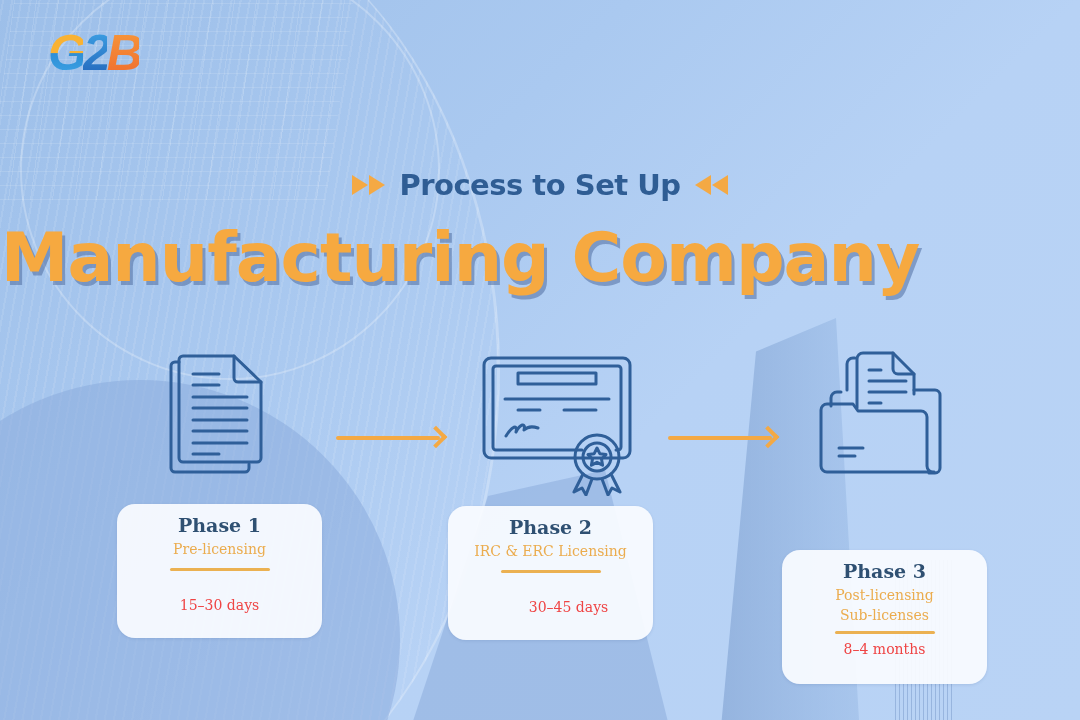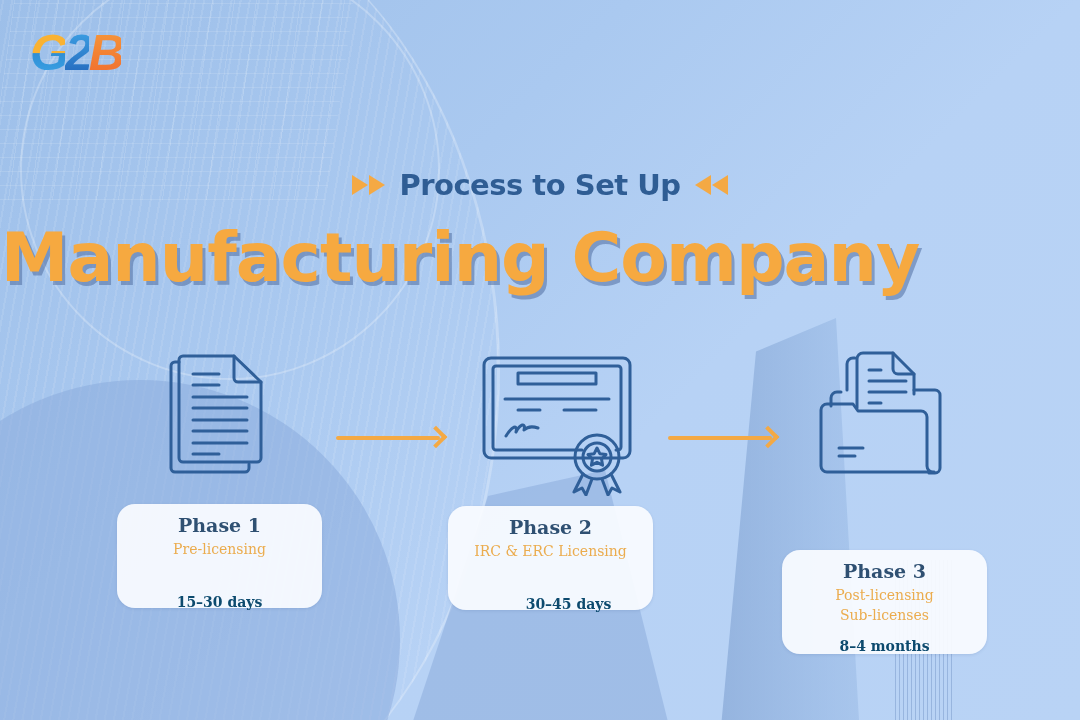--- a/index.html
+++ b/index.html
@@ -45,21 +45,21 @@
       background: rgba(130,165,215,0.45);
       clip-path: polygon(30% 10%, 75% 0%, 100% 100%, 0% 100%);
     }
     .bg-tower-lines {
       position: absolute; left: 895px; top: 560px; width: 60px; height: 160px;
       background: repeating-linear-gradient(90deg, rgba(90,125,180,0.35) 0 1px, transparent 1px 4px);
     }
 
     
     .logo {
-      position: absolute; left: 30px; top: 28px;
+      position: absolute; left: 48px; top: 28px;
       font-family: "Liberation Sans", sans-serif; font-weight: 900; font-style: italic;
       font-size: 50px; letter-spacing: -4px; line-height: 1;
     }
     .logo .g { color: #f7a93b; background: linear-gradient(180deg, #f9b233 0%, #f9b233 50%, #2f8fd6 51%, #3fa6e8 100%); -webkit-background-clip: text; background-clip: text; color: transparent; }
     .logo .two { background: linear-gradient(180deg, #3fa6e8, #2262b8); -webkit-background-clip: text; background-clip: text; color: transparent; }
     .logo .b { background: linear-gradient(180deg, #f79a3a, #ef6a2e); -webkit-background-clip: text; background-clip: text; color: transparent; }
 
     
     .subtitle-row {
       position: absolute; top: 168px; left: 0; width: 1080px;
@@ -86,30 +86,30 @@
     
     .arrow { position: absolute; height: 4px; background: #f4a944; border-radius: 2px; }
     .arrow::after {
       content: ""; position: absolute; right: -4px; top: -7px;
       width: 12px; height: 12px; border-top: 4px solid #f4a944; border-right: 4px solid #f4a944;
       transform: rotate(45deg);
     }
 
     
     .card {
-      position: absolute; width: 205px; height: 104px;
+      position: absolute; width: 205px; height: 134px;
       background: rgba(250,252,255,0.93); border-radius: 18px;
       font-family: "DejaVu Serif", serif; text-align: center;
       display: flex; flex-direction: column; align-items: center;
       box-shadow: 0 1px 3px rgba(60,90,140,0.15);
     }
     .card .phase { color: #2f5072; font-size: 19px; font-weight: bold; margin-top: 10px; }
     .card .desc { color: #ebac4e; font-size: 14px; font-weight: normal; line-height: 20px; margin-top: 3px; }
     .card .rule { width: 100px; height: 3px; background: #ebb152; border-radius: 2px; }
-    .card .dur { color: #0c4a6e; font-size: 14px; font-weight: bold; }
+    .card .dur { color: #ef4444; font-size: 14px; font-weight: normal; }
   </style>
 </head>
 <body>
 
 <div class="bg-layer">
   <div class="bg-curve-a"></div>
   <div class="bg-curve-c"></div>
   <div class="bg-curve-b"></div>
   <div class="bg-grid"></div>
   <div class="bg-tower-2"></div>

